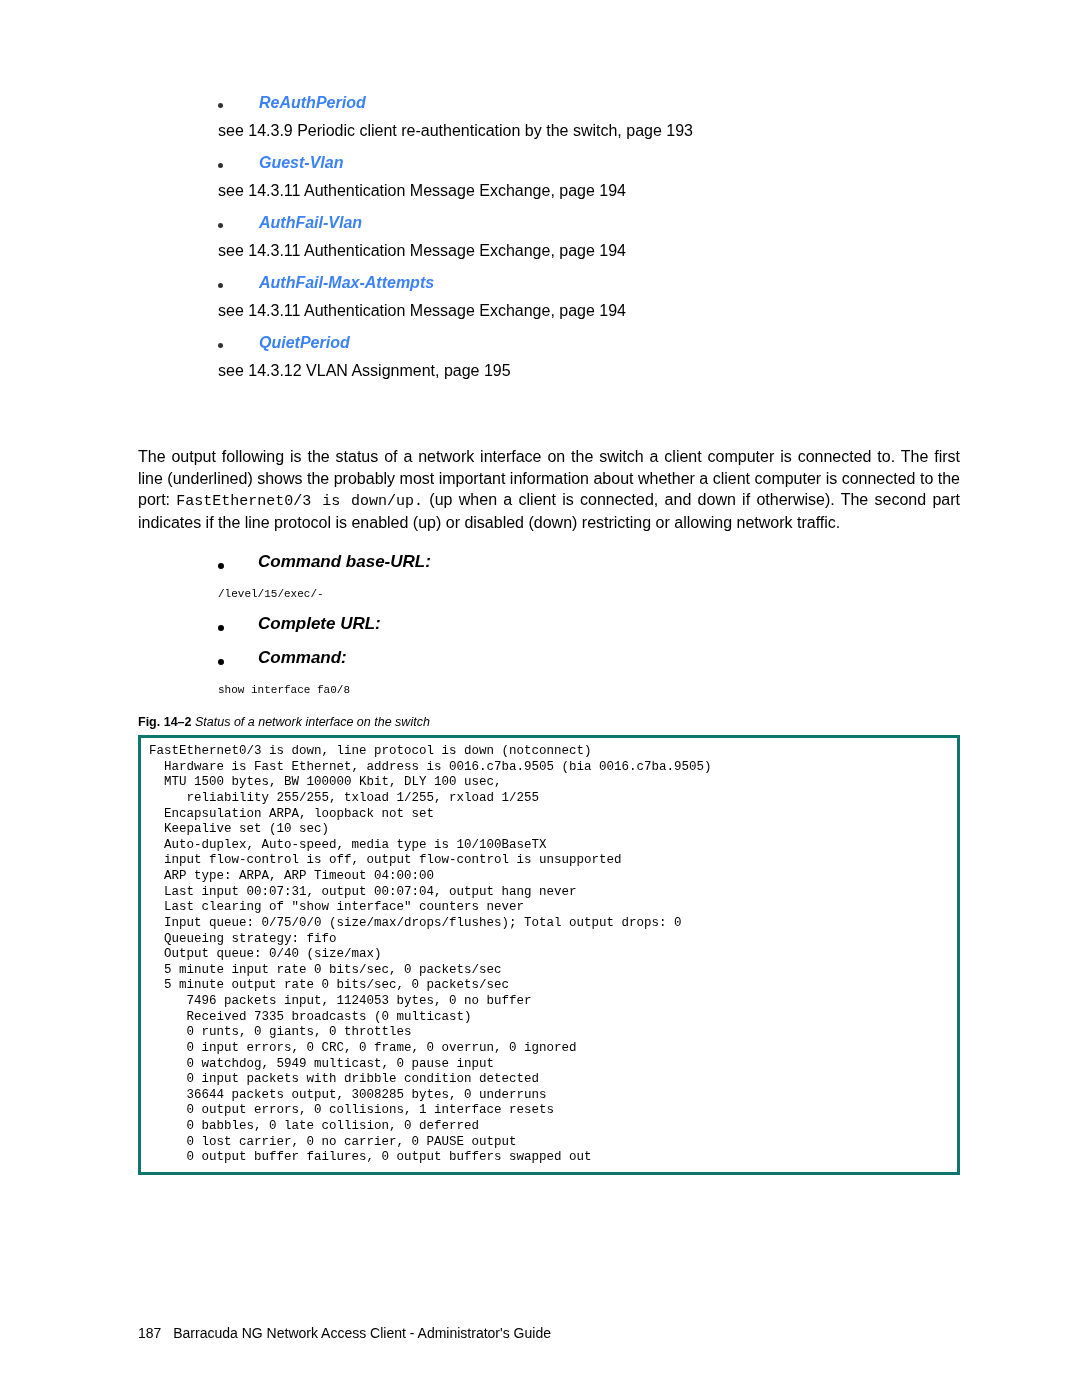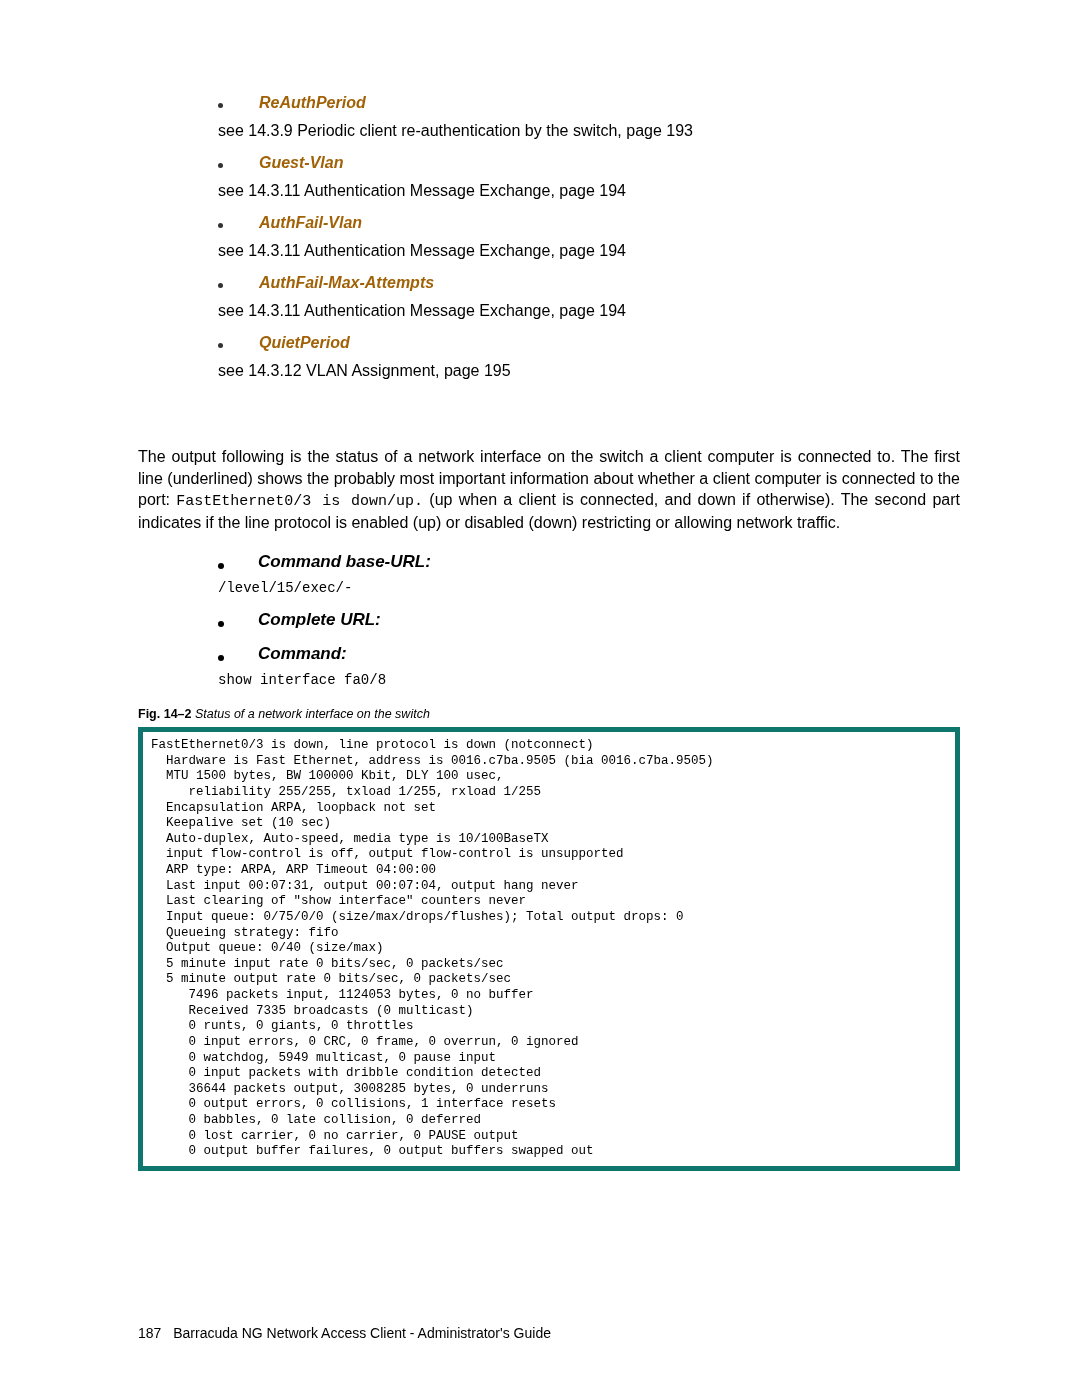--- a/index.html
+++ b/index.html
@@ -20,21 +20,21 @@
     margin-top: 14px;
   }
   .bullet-dot {
     width: 5px; height: 5px; border-radius: 50%;
     background: #323232;
     margin-right: 36px;
     margin-top: 7px;
     flex-shrink: 0;
   }
   .link {
-    color: #a16207;
+    color: #3b82f6;
     font-weight: bold;
     font-style: italic;
     font-size: 16px;
     cursor: pointer;
   }
   .see-line {
     font-size: 16px;
     margin-bottom: 12px;
     margin-top: 8px;
   }
@@ -62,32 +62,32 @@
     margin-top: 7px;
     flex-shrink: 0;
   }
   .cmd-heading {
     font-weight: bold;
     font-style: italic;
     font-size: 17px;
   }
   .mono-line {
     font-family: "Courier New", monospace;
-    font-size: 14px;
-    margin-top: 8px;
+    font-size: 11px;
+    margin-top: 16px;
     margin-bottom: 2px;
   }
   .fig-caption {
     margin-top: 19px;
     font-size: 12.5px;
   }
   .fig-caption .fig-label { font-weight: bold; }
   .fig-caption .fig-title { font-style: italic; }
   .code-box {
-    border: 5px solid #0f766e;
+    border: 3px solid #0f766e;
     font-family: "Courier New", monospace;
     font-size: 12.5px;
     line-height: 1.25;
     padding: 6px 8px;
     margin-top: 6px;
     white-space: pre;
     overflow: hidden;
   }
   .footer {
     position: absolute;

